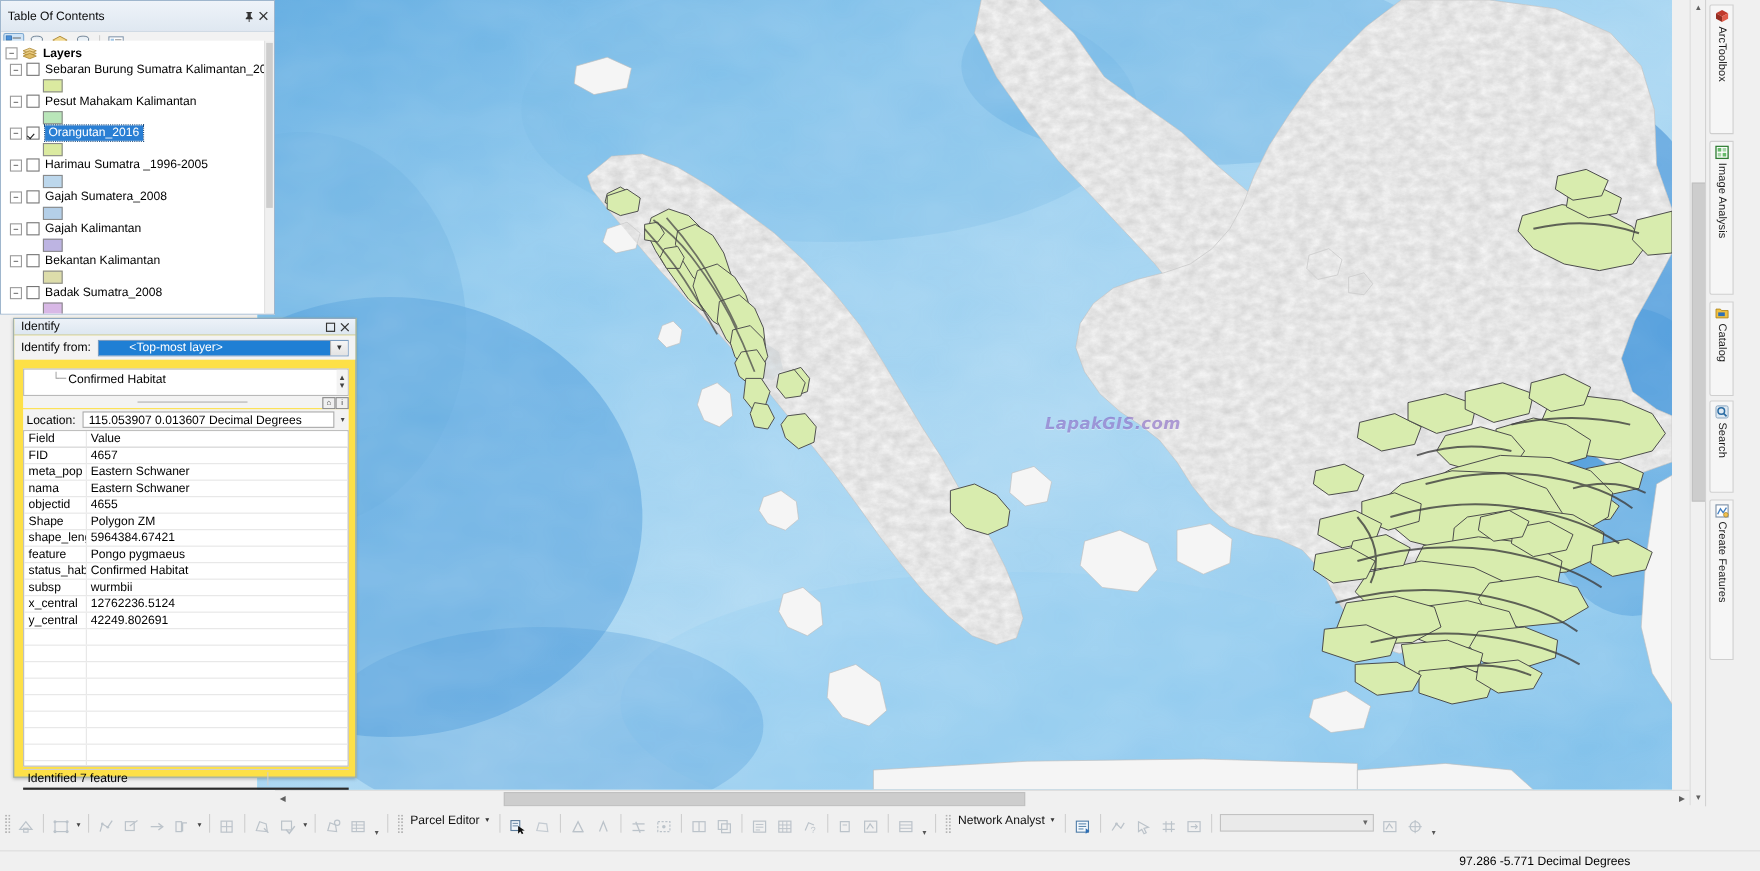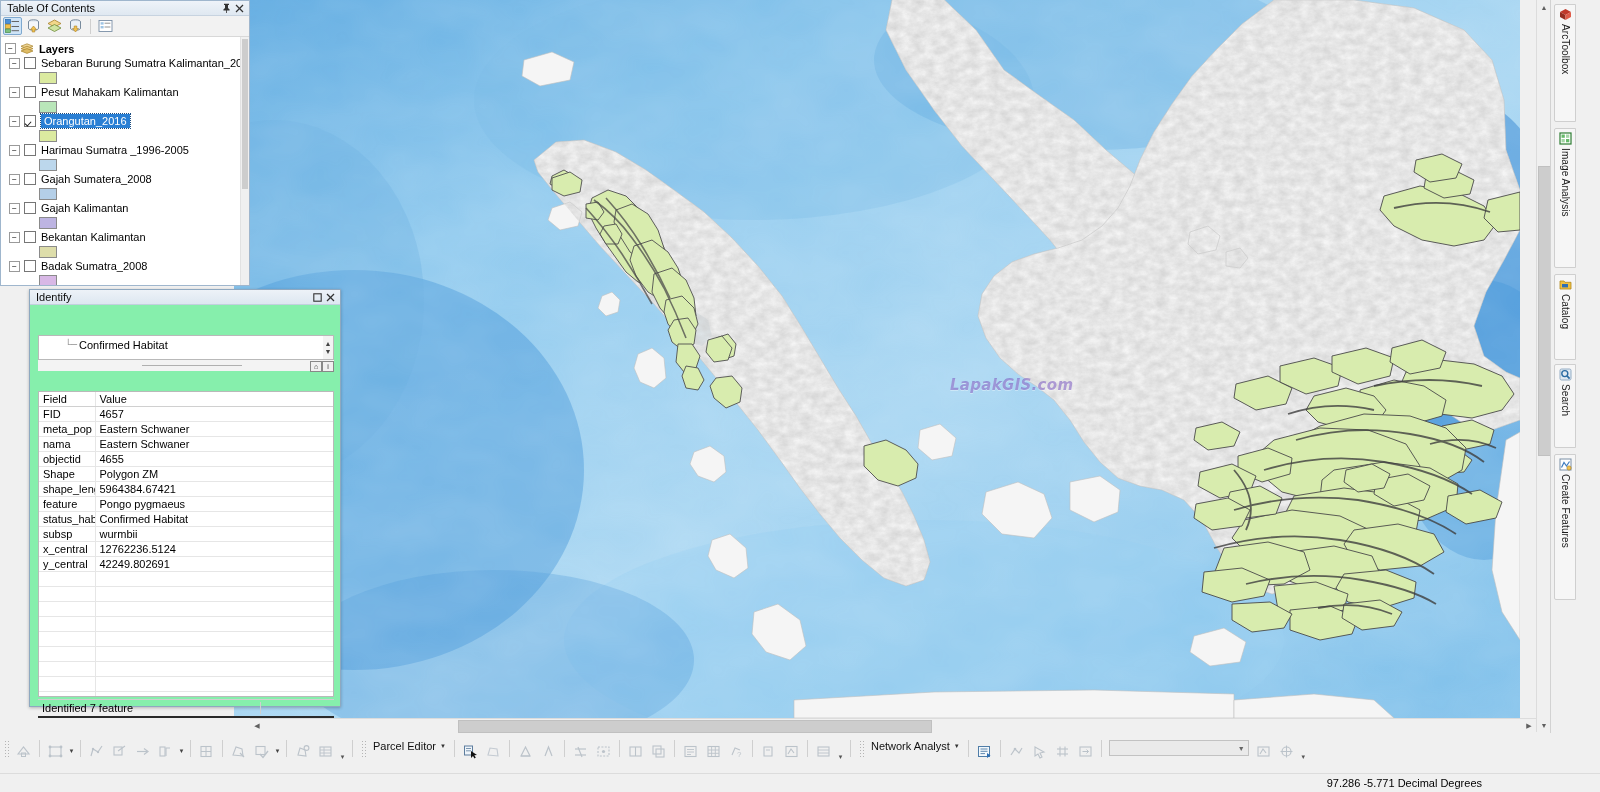--- a/index.html
+++ b/index.html
@@ -77,21 +77,21 @@
     letter-spacing:.1px;
   }
   .dock-ico{width:13px;height:13px;flex:0 0 auto;position:relative;}
 
   
   #toc-panel{
     position:absolute;left:0;top:0;width:250px;height:286px;
     background:#fff;border:1px solid #9fb6cd;box-sizing:border-box;
   }
   #toc-title{
-    height:15px;background:linear-gradient(to bottom,#eef3f9,#dfe8f1);
+    height:28px;background:linear-gradient(to bottom,#eef3f9,#dfe8f1);
     border-bottom:1px solid #c7d3e0;
     display:flex;align-items:center;padding:6px 3px;box-sizing:border-box;
   }
   #toc-title .t{flex:1;font-size:11px;color:#0b0b0b;padding-left:3px;}
   #toc-title .btn{
     width:13px;height:13px;display:flex;align-items:center;justify-content:center;
     font-size:10px;color:#333;cursor:default;
   }
   #toc-toolbar{
     height:21px;background:#f2f2f2;border-bottom:1px solid #d8d8d8;
@@ -132,22 +132,22 @@
   .tlabel{font-size:11px;color:#000;white-space:nowrap;line-height:14px;}
   .tlabel.sel{background:#2a7fd4;color:#fff;padding:0 3px;outline:1px dotted #1c4d80;}
   .swatch-row{padding-left:38px;height:15px;display:flex;align-items:center;}
   .swatch{width:16px;height:10px;border:1px solid #8a8a8a;}
   .layers-ico{
     width:14px;height:11px;margin-right:5px;flex:0 0 auto;position:relative;
   }
 
   
   #identify{
-    position:absolute;left:29px;top:289px;width:312px;height:418px;
-    background:#86efac;border:1px solid #8fa8c0;box-sizing:border-box;
+    position:absolute;left:12px;top:289px;width:312px;height:418px;
+    background:#fde047;border:1px solid #8fa8c0;box-sizing:border-box;
     box-shadow:0 1px 3px rgba(0,0,0,.25);
   }
   #id-title{
     height:15px;background:linear-gradient(to bottom,#edf2f8,#dde7f1);
     border-bottom:1px solid #c2d0de;display:flex;align-items:center;
     padding:0 3px;box-sizing:border-box;
   }
   #id-title .t{flex:1;font-size:11px;padding-left:3px;color:#0b0b0b;}
   #id-title .btn{width:13px;height:13px;display:flex;align-items:center;justify-content:center;font-size:10px;color:#333;}
   #id-from-row{
@@ -725,38 +725,50 @@
       </svg>
     </span>
     <span class="btn">
       <svg width="9" height="9" viewBox="0 0 9 9">
         <line x1="1" y1="1" x2="8" y2="8" stroke="#333" stroke-width="1.2"></line>
         <line x1="8" y1="1" x2="1" y2="8" stroke="#333" stroke-width="1.2"></line>
       </svg>
     </span>
   </div>
 
+  <div id="id-from-row">
+    <span class="lbl">Identify from:</span>
+    <div id="id-combo">
+      <span class="val">&lt;Top-most layer&gt;</span>
+      <span class="arw">▼</span>
+    </div>
+  </div>
 
   <div id="id-tree">
     <div class="item">
       <span class="dash">└─</span>
       <span>Confirmed Habitat</span>
     </div>
     <div id="id-tree-scroll">
       <span class="a">▲</span>
       <span class="a">▼</span>
     </div>
   </div>
 
   <div id="id-splitbar">
     <div class="grip"></div>
     <div class="mini m1">⌂</div>
     <div class="mini m2">i</div>
   </div>
 
+  <div id="id-loc-row">
+    <span class="lbl">Location:</span>
+    <div id="id-loc-box">115.053907  0.013607 Decimal Degrees</div>
+    <span class="more">▾</span>
+  </div>
 
   <div id="id-table">
     <table>
       <colgroup>
           <col class="c1">
           <col>
         </colgroup>
       <thead>
         <tr>
           <th>Field</th>

